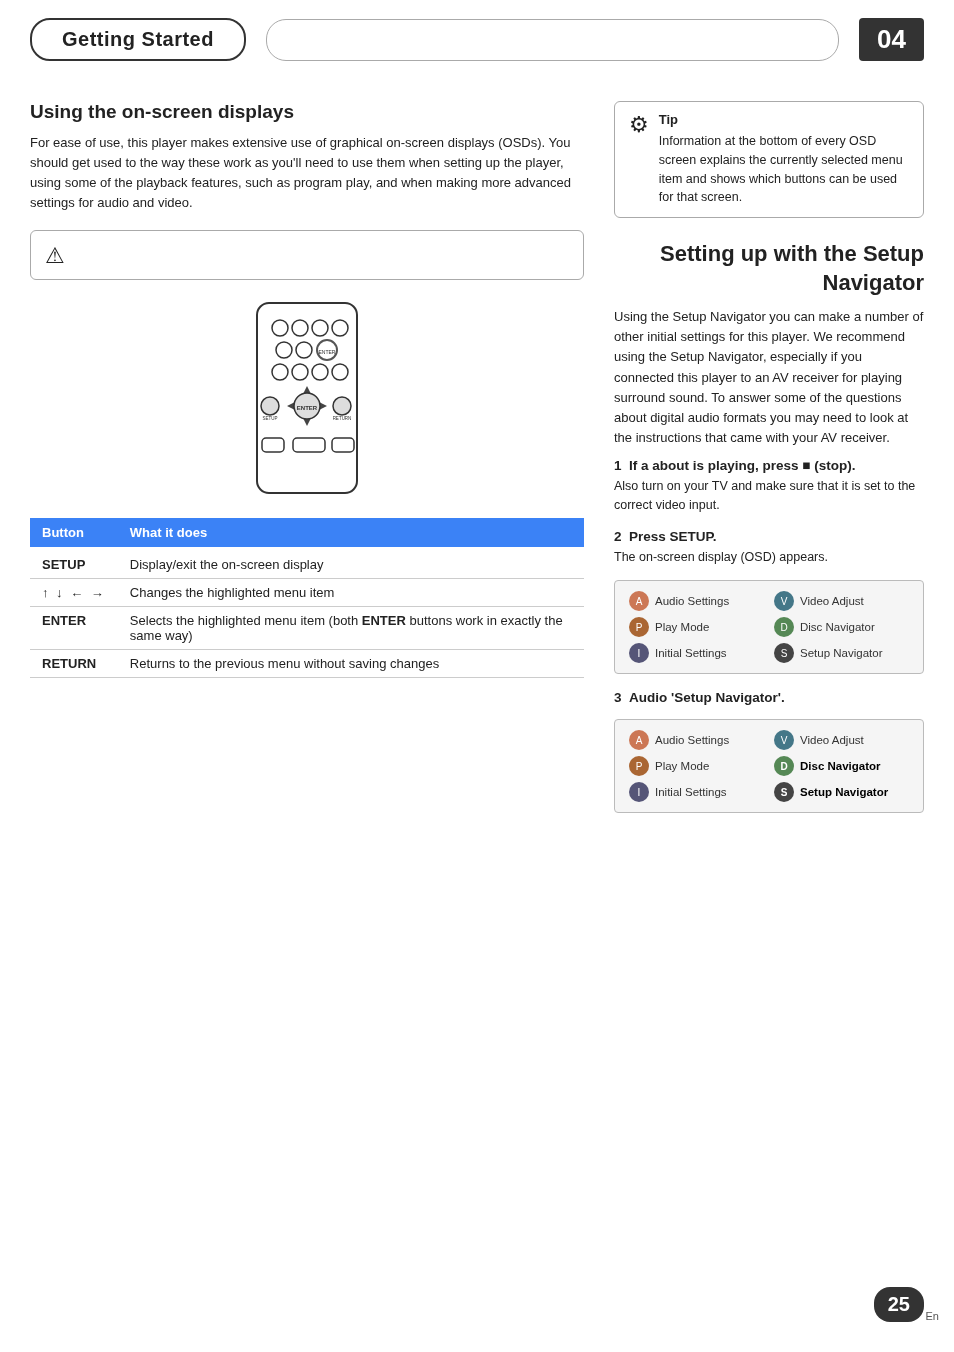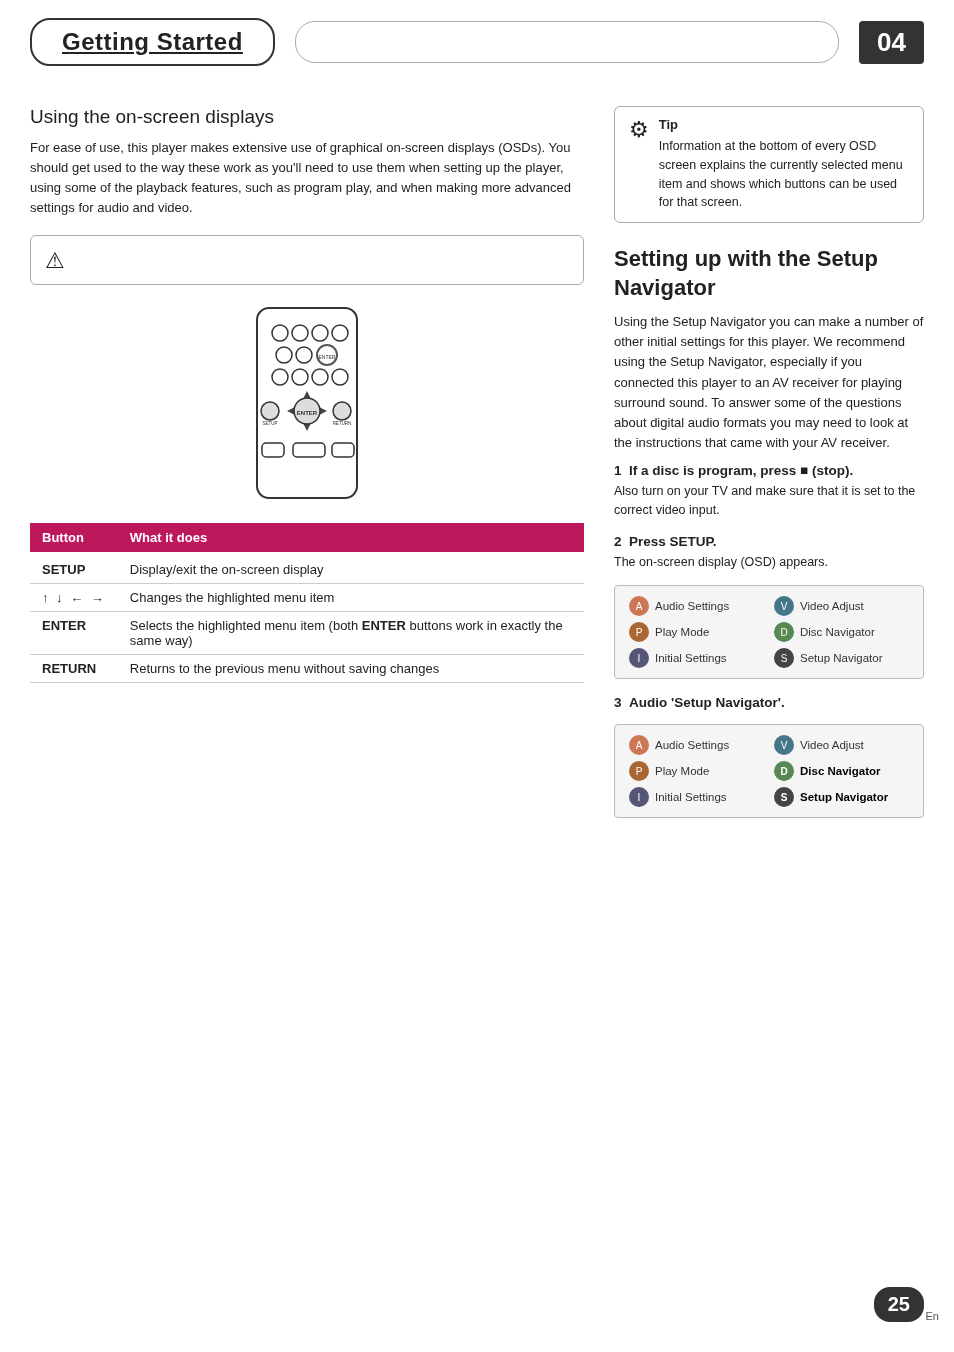--- a/index.html
+++ b/index.html
@@ -17,24 +17,23 @@
     .header {
       display: flex;
       align-items: center;
       padding: 18px 30px 10px 30px;
       border-bottom: none;
     }
     .header-left {
       border: 2px solid #333;
       border-radius: 20px;
       padding: 8px 30px;
-      font-size: 24px;
+      font-size: 20px;
       font-weight: bold;
       letter-spacing: 0.5px;
-      text-decoration: underline;
     }
     .header-center {
       flex: 1;
       margin: 0 20px;
       border: 1.5px solid #aaa;
       border-radius: 20px;
       height: 42px;
     }
     .header-right {
       background: #333;
@@ -58,21 +57,21 @@
       min-width: 0;
     }
     .right-col {
       width: 310px;
       flex-shrink: 0;
     }
 
     
     .section-title {
       font-size: 19px;
-      font-weight: normal;
+      font-weight: bold;
       margin-bottom: 10px;
     }
 
     .body-text {
       font-size: 13px;
       line-height: 1.55;
       margin-bottom: 10px;
     }
 
     
@@ -112,21 +111,21 @@
     }
 
     
     .button-table {
       width: 100%;
       border-collapse: collapse;
       margin-top: 10px;
       font-size: 13px;
     }
     .button-table thead tr {
-      background: #be185d;
+      background: #3b82f6;
       color: #fff;
     }
     .button-table thead th {
       padding: 7px 12px;
       text-align: left;
       font-size: 13px;
     }
     .button-table tbody tr {
       border-bottom: 1px solid #ccc;
     }
@@ -166,20 +165,21 @@
     .tip-box .tip-body {
       font-size: 12.5px;
       line-height: 1.5;
     }
 
     .setup-section-title {
       font-size: 22px;
       font-weight: bold;
       margin-bottom: 10px;
       line-height: 1.3;
+      text-align: right;
     }
 
     .step {
       margin-bottom: 14px;
     }
     .step-heading {
       font-size: 13.5px;
       font-weight: bold;
       margin-bottom: 4px;
     }
@@ -359,21 +359,21 @@
         <div class="tip-title">Tip</div>
         <div class="tip-body">Information at the bottom of every OSD screen explains the currently selected menu item and shows which buttons can be used for that screen.</div>
       </div>
     </div>
 
     <div class="setup-section-title">Setting up with the Setup Navigator</div>
     <p class="body-text">Using the Setup Navigator you can make a number of other initial settings for this player. We recommend using the Setup Navigator, especially if you connected this player to an AV receiver for playing surround sound. To answer some of the questions about digital audio formats you may need to look at the instructions that came with your AV receiver.</p>
 
     <div class="step">
       <div class="step-heading">
-        <span>1&nbsp;&nbsp;</span><b>If a disc is program, press ■ (stop).</b>
+        <span>1&nbsp;&nbsp;</span><b>If a about is playing, press ■ (stop).</b>
       </div>
       <div class="step-body">Also turn on your TV and make sure that it is set to the correct video input.</div>
     </div>
 
     <div class="step">
       <div class="step-heading">
         <span>2&nbsp;&nbsp;</span><b>Press SETUP.</b>
       </div>
       <div class="step-body">The on-screen display (OSD) appears.</div>
     </div>

